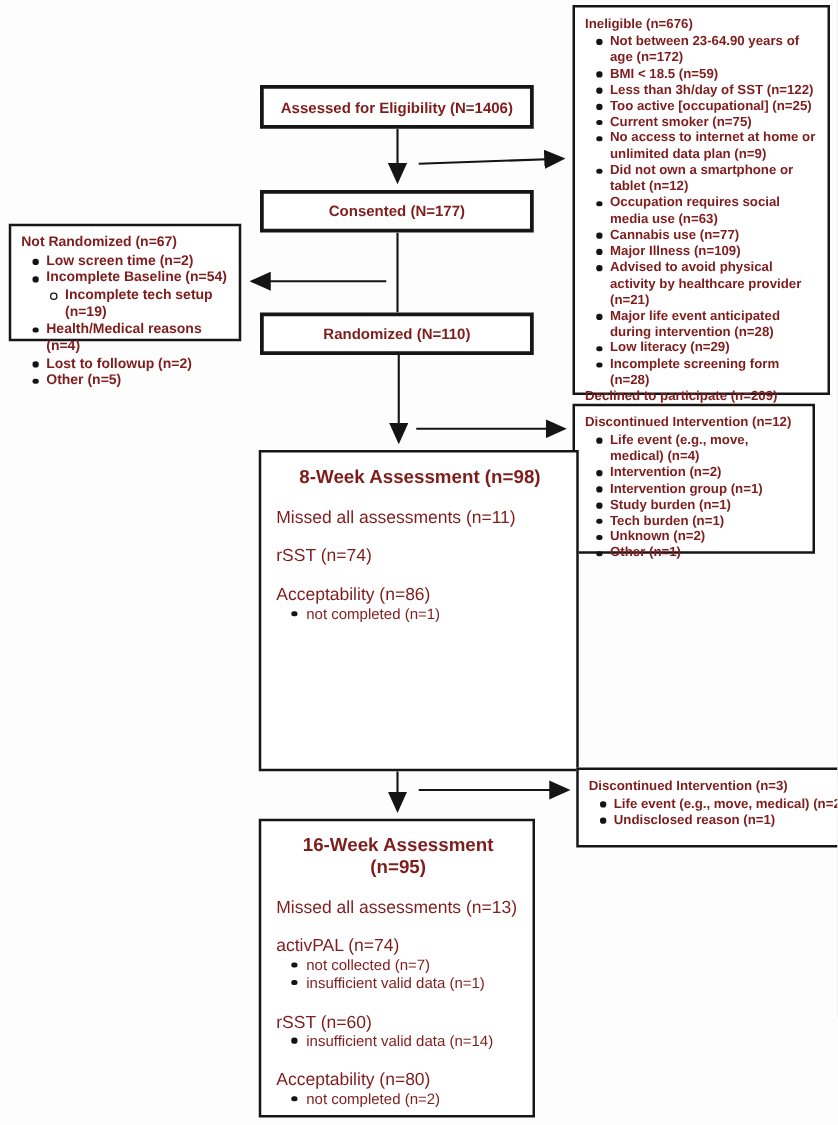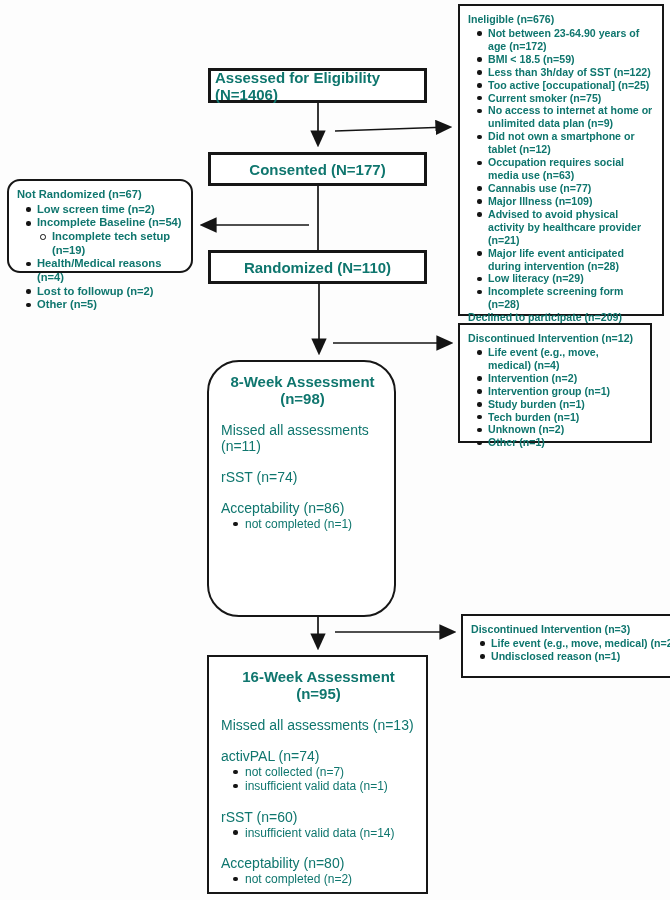--- a/index.html
+++ b/index.html
@@ -1,26 +1,26 @@
 <!DOCTYPE html>
 <html><head>
 <meta charset="utf-8">
 <style>
   html,body{margin:0;padding:0;background:#e9e9e9;}
   #stage{
     position:relative;width:670px;height:900px;margin:0 auto;
     background:#fdfdfd;overflow:hidden;
     font-family:"Liberation Sans","DejaVu Sans",sans-serif;
-    color:#0f766e;
+    color:#7f1d1d;
   }
   svg.overlay{position:absolute;left:0;top:0;z-index:1;}
   .box{position:absolute;background:#fff;border:2px solid #161616;box-sizing:border-box;z-index:2;}
   .stage-box{
     border-width:3px;display:flex;align-items:center;justify-content:center;
-    font-weight:bold;font-size:15px;text-align:left;padding:2px 4px;
+    font-weight:bold;font-size:12px;text-align:right;padding:2px 4px;
   }
   .side-box{font-size:10.6px;line-height:1.22;padding:7px 6px 6px 8px;font-weight:bold;}
   .side-box .bx-title{margin:0 0 1px 0;}
   ul.blist{list-style:none;margin:0;padding:0 0 0 7px;}
   ul.blist li{position:relative;padding-left:13px;margin:0;}
   ul.blist li::before{
     content:"";position:absolute;left:2px;top:0.42em;width:4.5px;height:4.5px;
     border-radius:50%;background:#141414;
   }
   ul.blist li.lvl2{padding-left:28px;}
@@ -82,21 +82,21 @@
   </div>
 
   <div class="box stage-box" style="left:208px;top:68px;width:219px;height:35px;">
     <span>Assessed for Eligibility (N=1406)</span>
   </div>
 
   <div class="box stage-box" style="left:208px;top:152px;width:219px;height:34px;">
     <span>Consented (N=177)</span>
   </div>
 
-  <div class="box side-box" style="left:7px;top:179px;width:186px;height:94px;font-size:11.2px;border-radius:13px;">
+  <div class="box side-box" style="left:7px;top:179px;width:186px;height:94px;font-size:11.2px;">
     <div class="bx-title">Not Randomized (n=67)</div>
     <ul class="blist">
         <li class="lvl1">Low screen time (n=2)</li>
         <li class="lvl1">Incomplete Baseline (n=54)</li>
         <li class="lvl2">Incomplete tech setup (n=19)</li>
         <li class="lvl1">Health/Medical reasons (n=4)</li>
         <li class="lvl1">Lost to followup (n=2)</li>
         <li class="lvl1">Other (n=5)</li>
       </ul>
   </div>
@@ -111,21 +111,21 @@
         <li class="lvl1">Life event (e.g., move, medical) (n=4)</li>
         <li class="lvl1">Intervention (n=2)</li>
         <li class="lvl1">Intervention group (n=1)</li>
         <li class="lvl1">Study burden (n=1)</li>
         <li class="lvl1">Tech burden (n=1)</li>
         <li class="lvl1">Unknown (n=2)</li>
         <li class="lvl1">Other (n=1)</li>
       </ul>
   </div>
 
-  <div class="box assess-box" style="left:207px;top:360px;width:189px;height:257px;border-radius:32px;">
+  <div class="box assess-box" style="left:207px;top:360px;width:256px;height:257px;">
     <div class="assess-title">8-Week Assessment (n=98)</div>
     <div>
         <div class="section">
           <div class="sec-head">Missed all assessments (n=11)</div>
         </div>
         <div class="section">
           <div class="sec-head">rSST (n=74)</div>
         </div>
         <div class="section">
           <div class="sec-head">Acceptability (n=86)</div>

